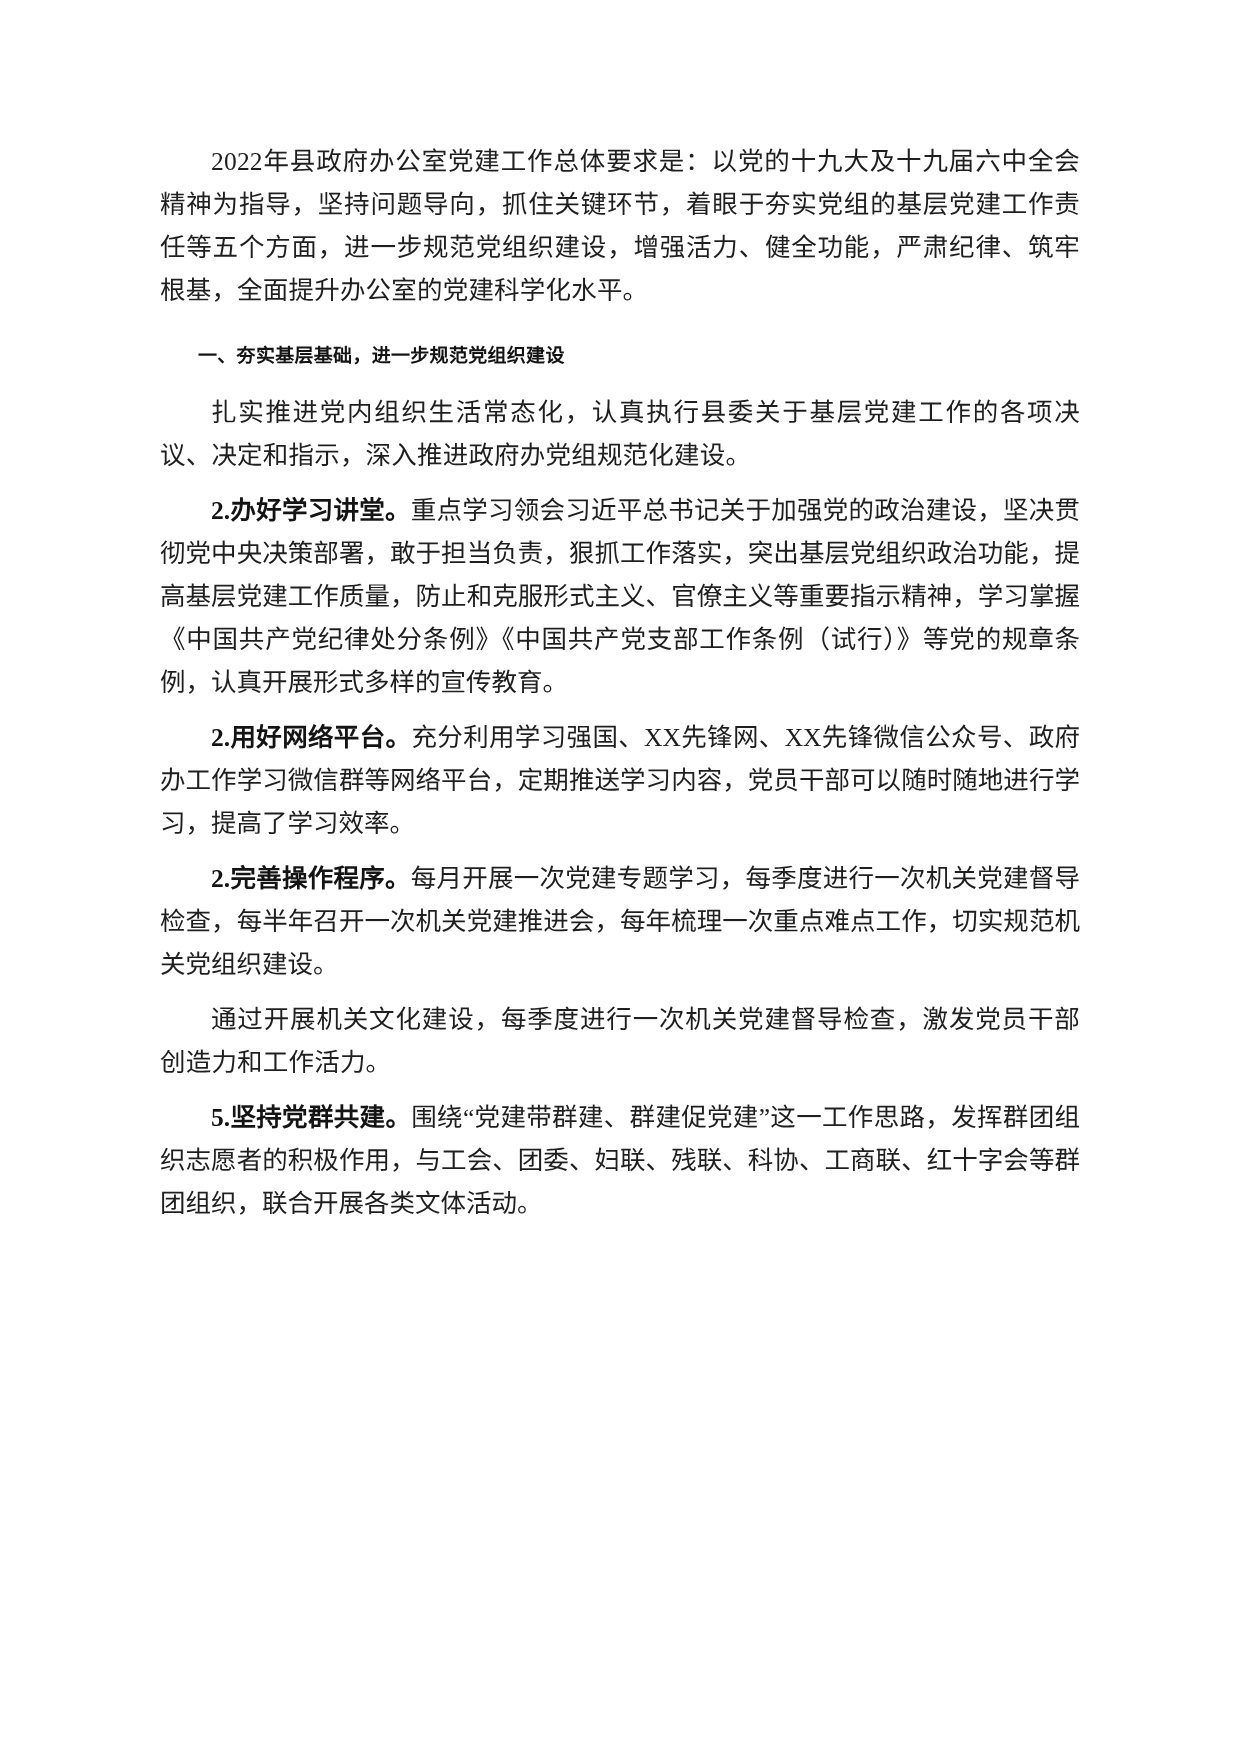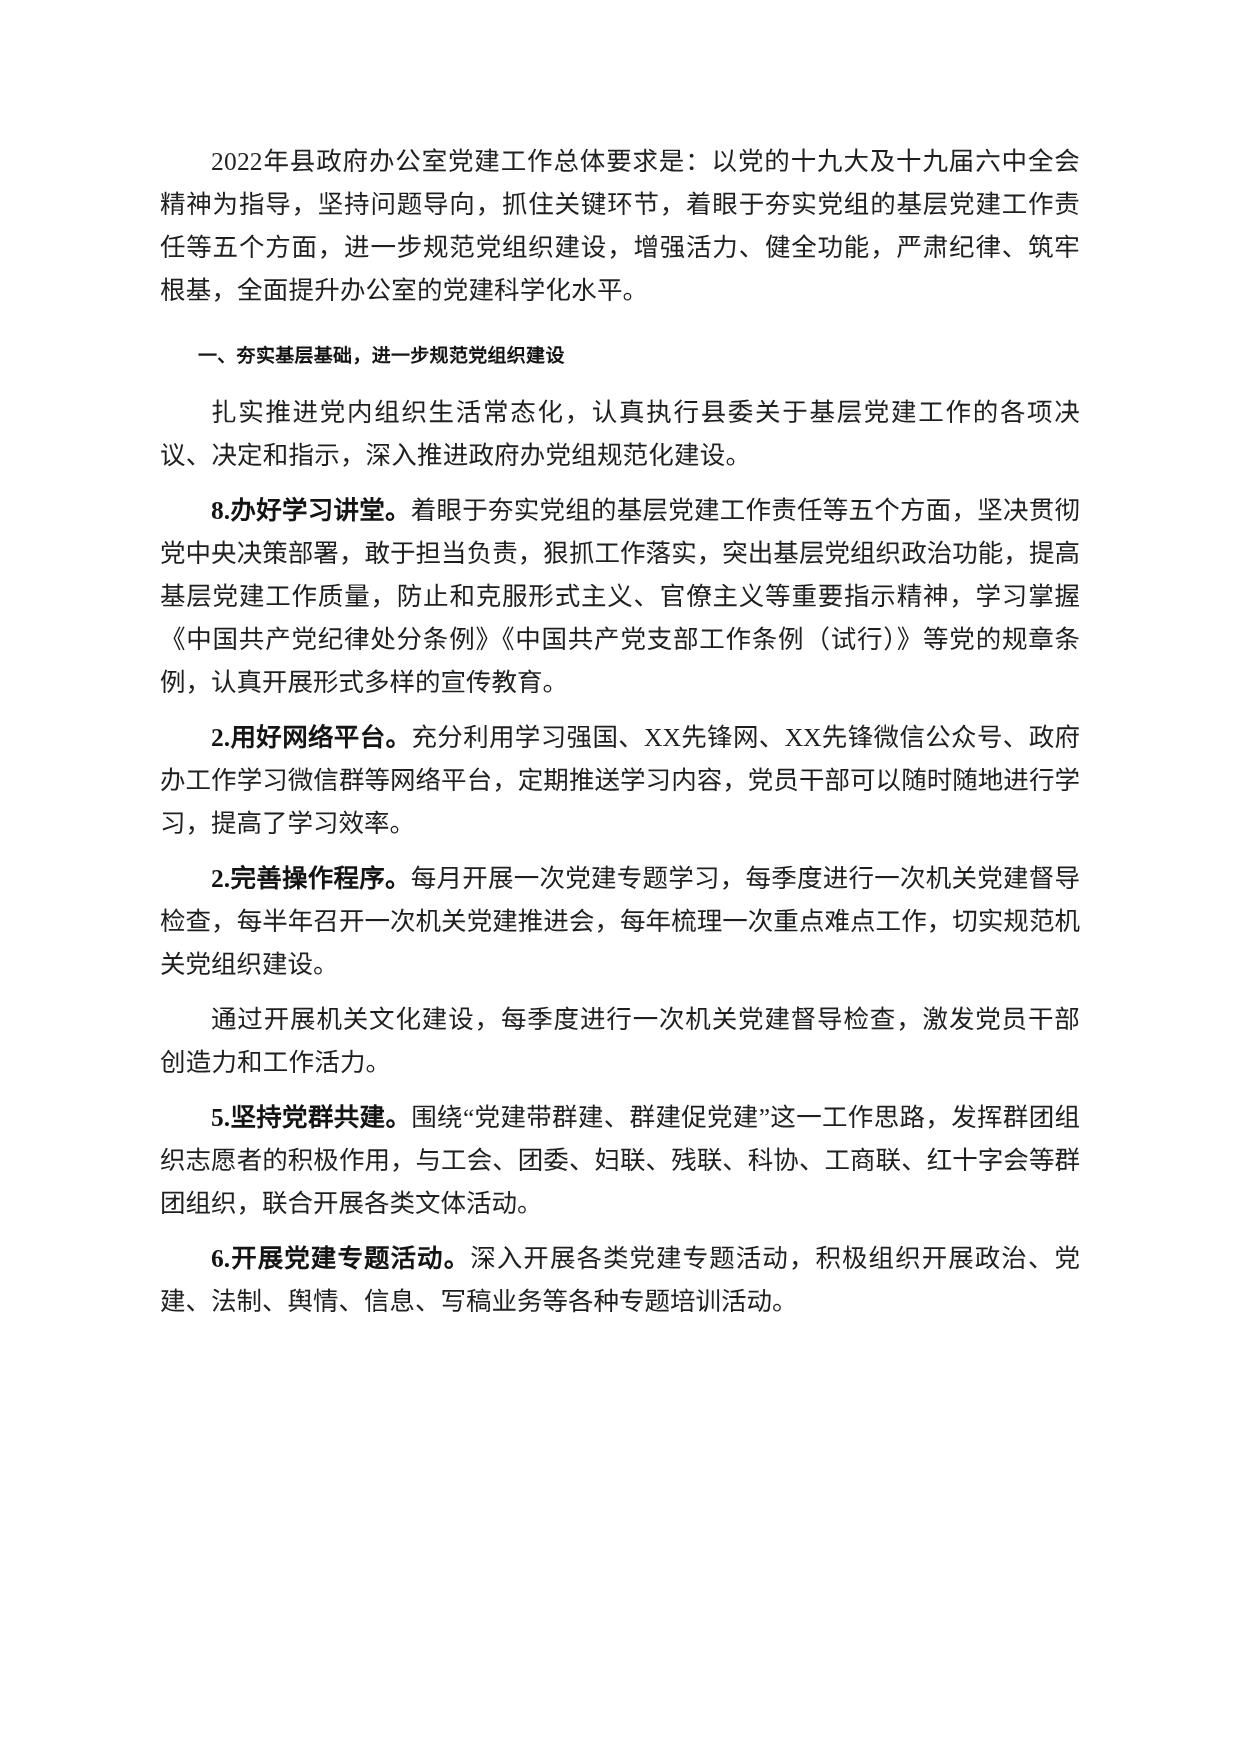--- a/index.html
+++ b/index.html
@@ -64,37 +64,34 @@
 <div class="page">
   <div class="doc-body">
 
     <p class="para">2022年县政府办公室党建工作总体要求是：以党的十九大及十九届六中全会精神为指导，坚持问题导向，抓住关键环节，着眼于夯实党组的基层党建工作责任等五个方面，进一步规范党组织建设，增强活力、健全功能，严肃纪律、筑牢根基，全面提升办公室的党建科学化水平。</p>
 
     <h2 class="section">一、夯实基层基础，进一步规范党组织建设</h2>
 
     <p class="para">扎实推进党内组织生活常态化，认真执行县委关于基层党建工作的各项决议、决定和指示，深入推进政府办党组规范化建设。</p>
 
     <p class="item">
-      <span class="lead">8.办好学习讲堂。</span><span>着眼于夯实党组的基层党建工作责任等五个方面，坚决贯彻党中央决策部署，敢于担当负责，狠抓工作落实，突出基层党组织政治功能，提高基层党建工作质量，防止和克服形式主义、官僚主义等重要指示精神，学习掌握《中国共产党纪律处分条例》《中国共产党支部工作条例（试行）》等党的规章条例，认真开展形式多样的宣传教育。</span>
+      <span class="lead">2.办好学习讲堂。</span><span>重点学习领会习近平总书记关于加强党的政治建设，坚决贯彻党中央决策部署，敢于担当负责，狠抓工作落实，突出基层党组织政治功能，提高基层党建工作质量，防止和克服形式主义、官僚主义等重要指示精神，学习掌握《中国共产党纪律处分条例》《中国共产党支部工作条例（试行）》等党的规章条例，认真开展形式多样的宣传教育。</span>
     </p>
 
     <p class="item">
       <span class="lead">2.用好网络平台。</span><span>充分利用学习强国、XX先锋网、XX先锋微信公众号、政府办工作学习微信群等网络平台，定期推送学习内容，党员干部可以随时随地进行学习，提高了学习效率。</span>
     </p>
 
     <p class="item">
       <span class="lead">2.完善操作程序。</span><span>每月开展一次党建专题学习，每季度进行一次机关党建督导检查，每半年召开一次机关党建推进会，每年梳理一次重点难点工作，切实规范机关党组织建设。</span>
     </p>
 
 
 
     <p class="para">通过开展机关文化建设，每季度进行一次机关党建督导检查，激发党员干部创造力和工作活力。</p>
 
     <p class="item">
       <span class="lead">5.坚持党群共建。</span><span>围绕“党建带群建、群建促党建”这一工作思路，发挥群团组织志愿者的积极作用，与工会、团委、妇联、残联、科协、工商联、红十字会等群团组织，联合开展各类文体活动。</span>
     </p>
 
-    <p class="item">
-      <span class="lead">6.开展党建专题活动。</span><span>深入开展各类党建专题活动，积极组织开展政治、党建、法制、舆情、信息、写稿业务等各种专题培训活动。</span>
-    </p>
 
   </div>
 </div>
 
 </body></html>

